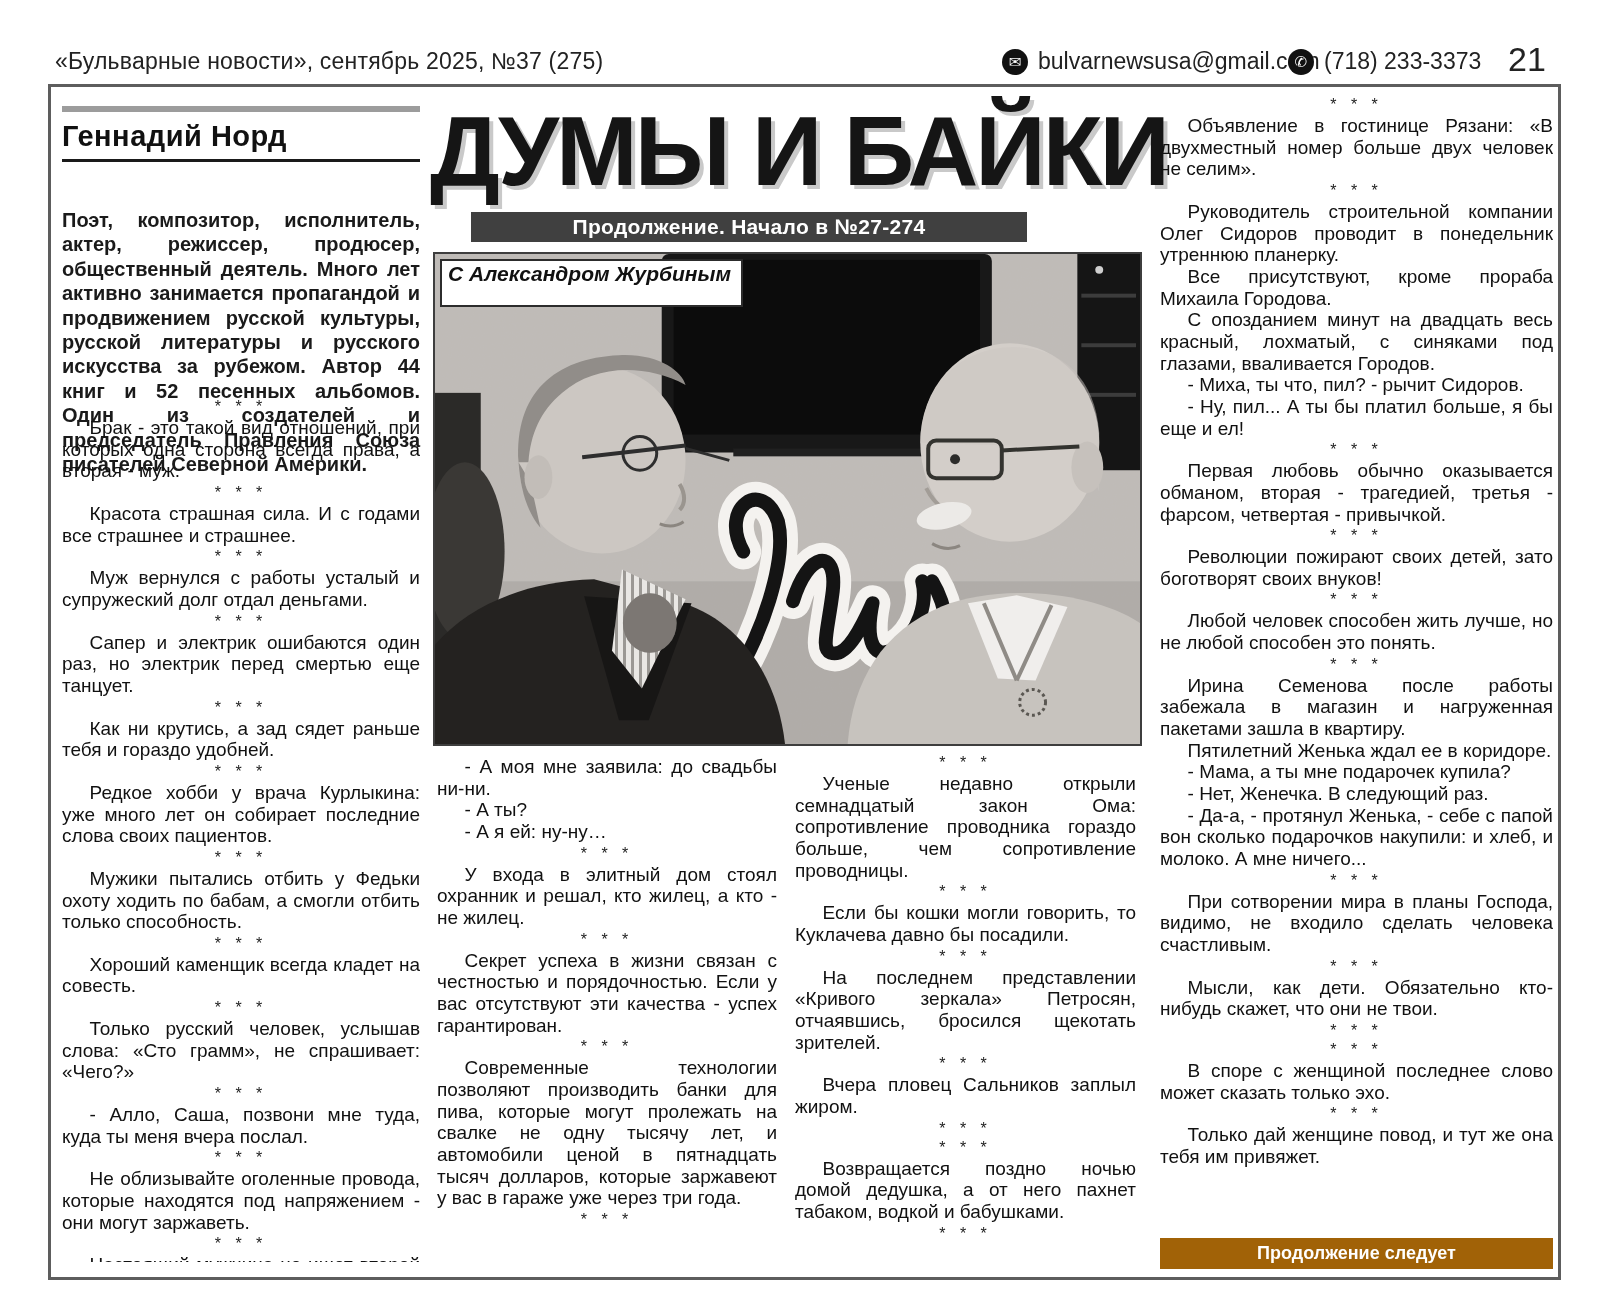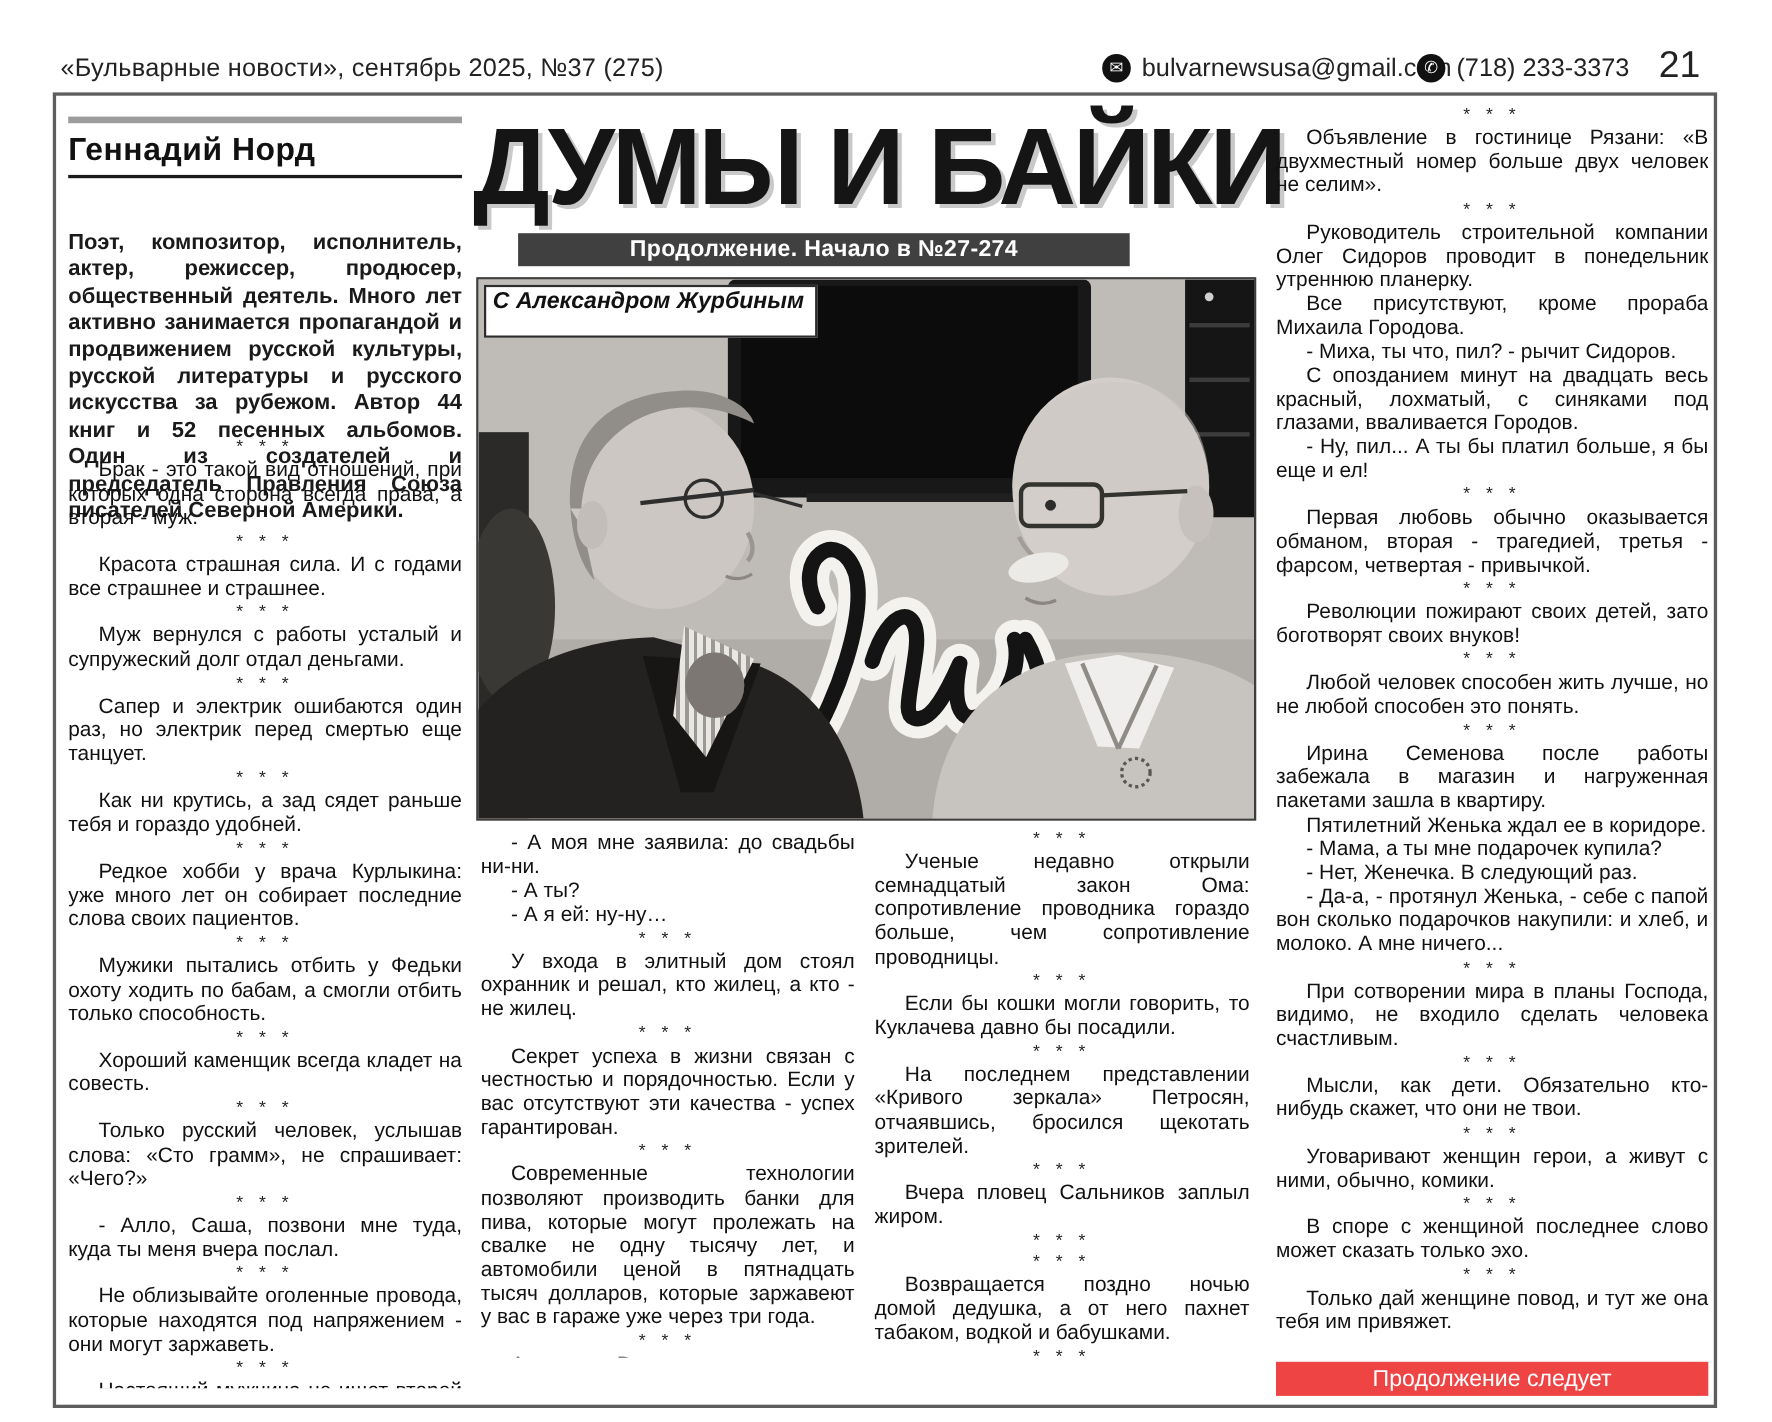--- a/index.html
+++ b/index.html
@@ -48,23 +48,23 @@
   .photo svg{display:block;width:100%;height:100%;}
   .caption{left:440px;top:259px;background:#fff;border:2px solid #2c2c2c;padding:1px 10px 19px 6px;
            font-weight:bold;font-style:italic;font-size:21px;color:#111;}
 
   
   .col2{left:437px;top:756px;width:340px;height:478px;}
   .col3{left:795px;top:752px;width:341px;height:482px;}
 
   
   .rcol{left:1160px;top:94px;width:393px;height:1140px;}
-  .footer-bar{left:1160px;top:1238px;width:393px;height:31px;background:#ef4444;color:#fff;
+  .footer-bar{left:1160px;top:1238px;width:393px;height:31px;background:#a16207;color:#fff;
               display:flex;align-items:center;justify-content:center;
-              font-weight:normal;font-size:21px;}
+              font-weight:bold;font-size:18px;}
 </style>
 </head>
 <body>
 
 <div class="abs masthead">«Бульварные новости», сентябрь 2025, №37 (275)</div>
 
 <div class="abs hdr-right hdr-email">
   <span class="circle-ic">✉</span>
   <span>bulvarnewsusa@gmail.com</span>
 </div>
@@ -273,22 +273,22 @@
 
 <div class="abs col rcol" id="rcol">
     <div class="sep">* * *</div>
     <div class="joke">
       <p>Объявление в гостинице Рязани: «В двухместный номер больше двух человек не селим».</p>
     </div>
     <div class="sep">* * *</div>
     <div class="joke">
       <p>Руководитель строительной компании Олег Сидоров проводит в понедельник утреннюю планерку.</p>
       <p>Все присутствуют, кроме прораба Михаила Городова.</p>
+      <p>С опозданием минут на двадцать весь красный, лохматый, с синяками под глазами, вваливается Городов.</p>
       <p>- Миха, ты что, пил? - рычит Сидоров.</p>
-      <p>С опозданием минут на двадцать весь красный, лохматый, с синяками под глазами, вваливается Городов.</p>
       <p>- Ну, пил... А ты бы платил больше, я бы еще и ел!</p>
     </div>
     <div class="sep">* * *</div>
     <div class="joke">
       <p>Первая любовь обычно оказывается обманом, вторая - трагедией, третья - фарсом, четвертая - привычкой.</p>
     </div>
     <div class="sep">* * *</div>
     <div class="joke">
       <p>Революции пожирают своих детей, зато боготворят своих внуков!</p>
     </div>
@@ -306,23 +306,20 @@
     </div>
     <div class="sep">* * *</div>
     <div class="joke">
       <p>При сотворении мира в планы Господа, видимо, не входило сделать человека счастливым.</p>
     </div>
     <div class="sep">* * *</div>
     <div class="joke">
       <p>Мысли, как дети. Обязательно кто-нибудь скажет, что они не твои.</p>
     </div>
     <div class="sep">* * *</div>
-    <div class="joke">
-      <p>Уговаривают женщин герои, а живут с ними, обычно, комики.</p>
-    </div>
     <div class="sep">* * *</div>
     <div class="joke">
       <p>В споре с женщиной последнее слово может сказать только эхо.</p>
     </div>
     <div class="sep">* * *</div>
     <div class="joke">
       <p>Только дай женщине повод, и тут же она тебя им привяжет.</p>
     </div>
   </div>
 <div class="abs footer-bar">Продолжение следует</div>

